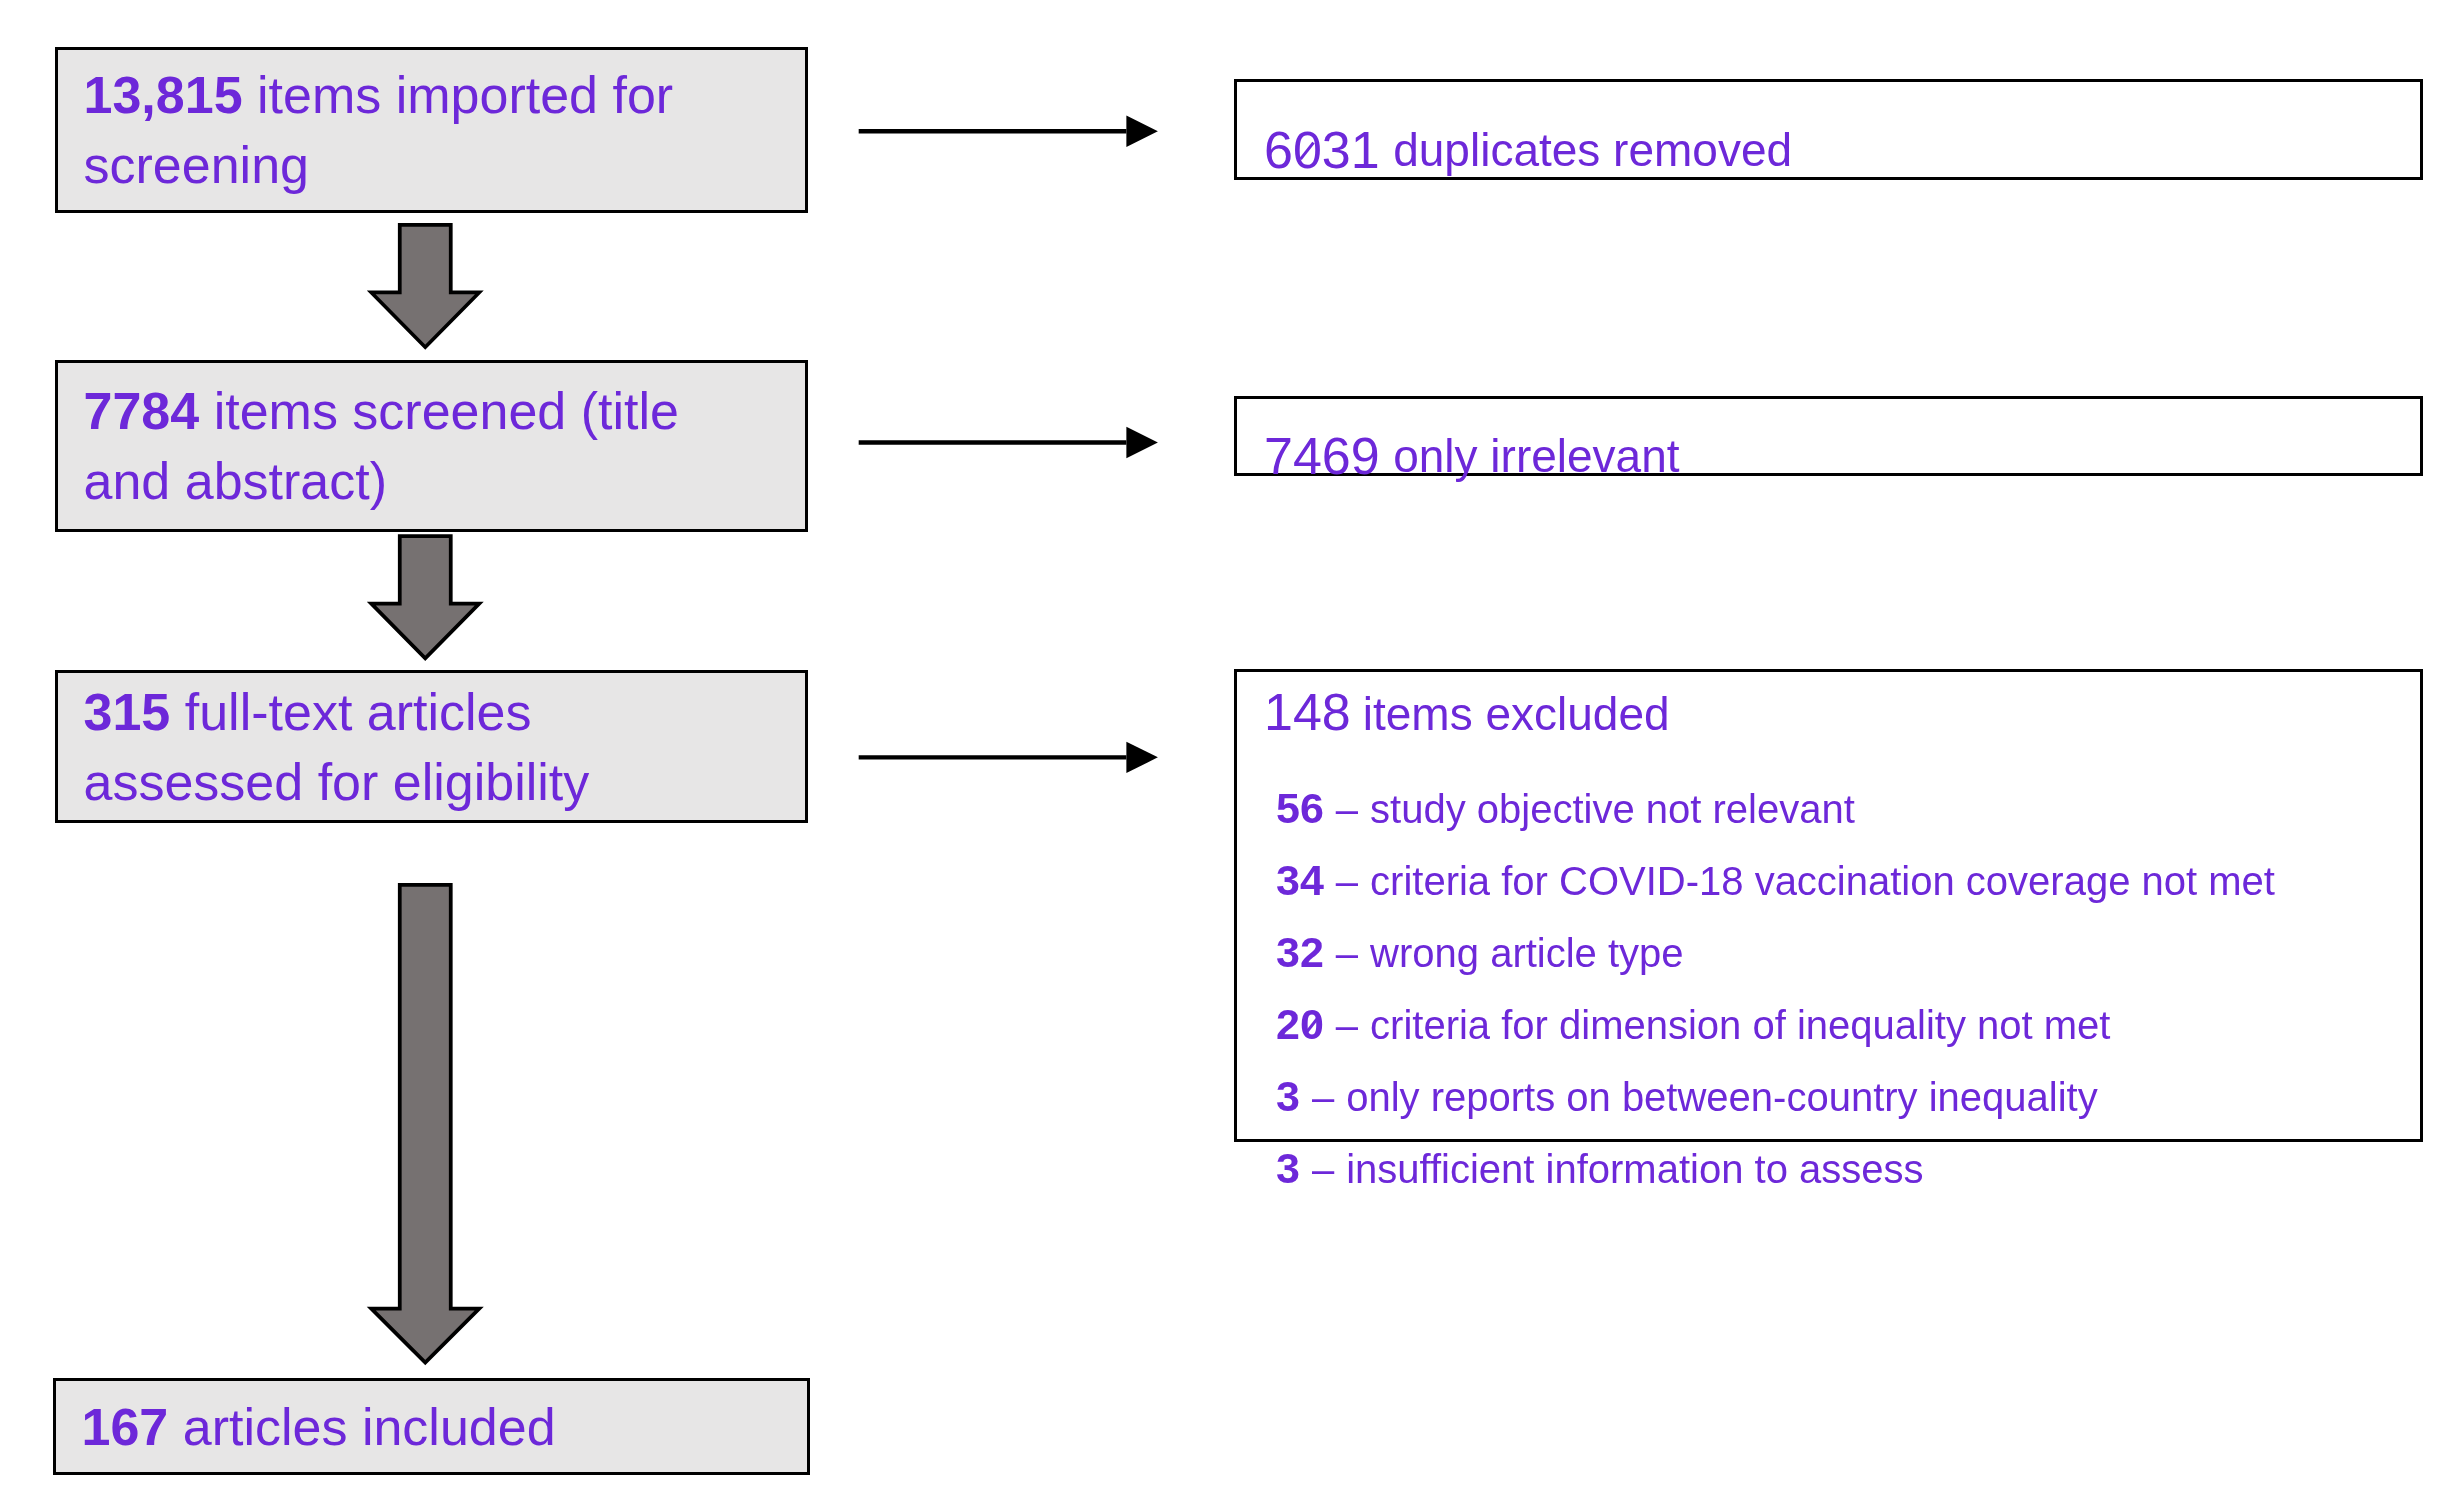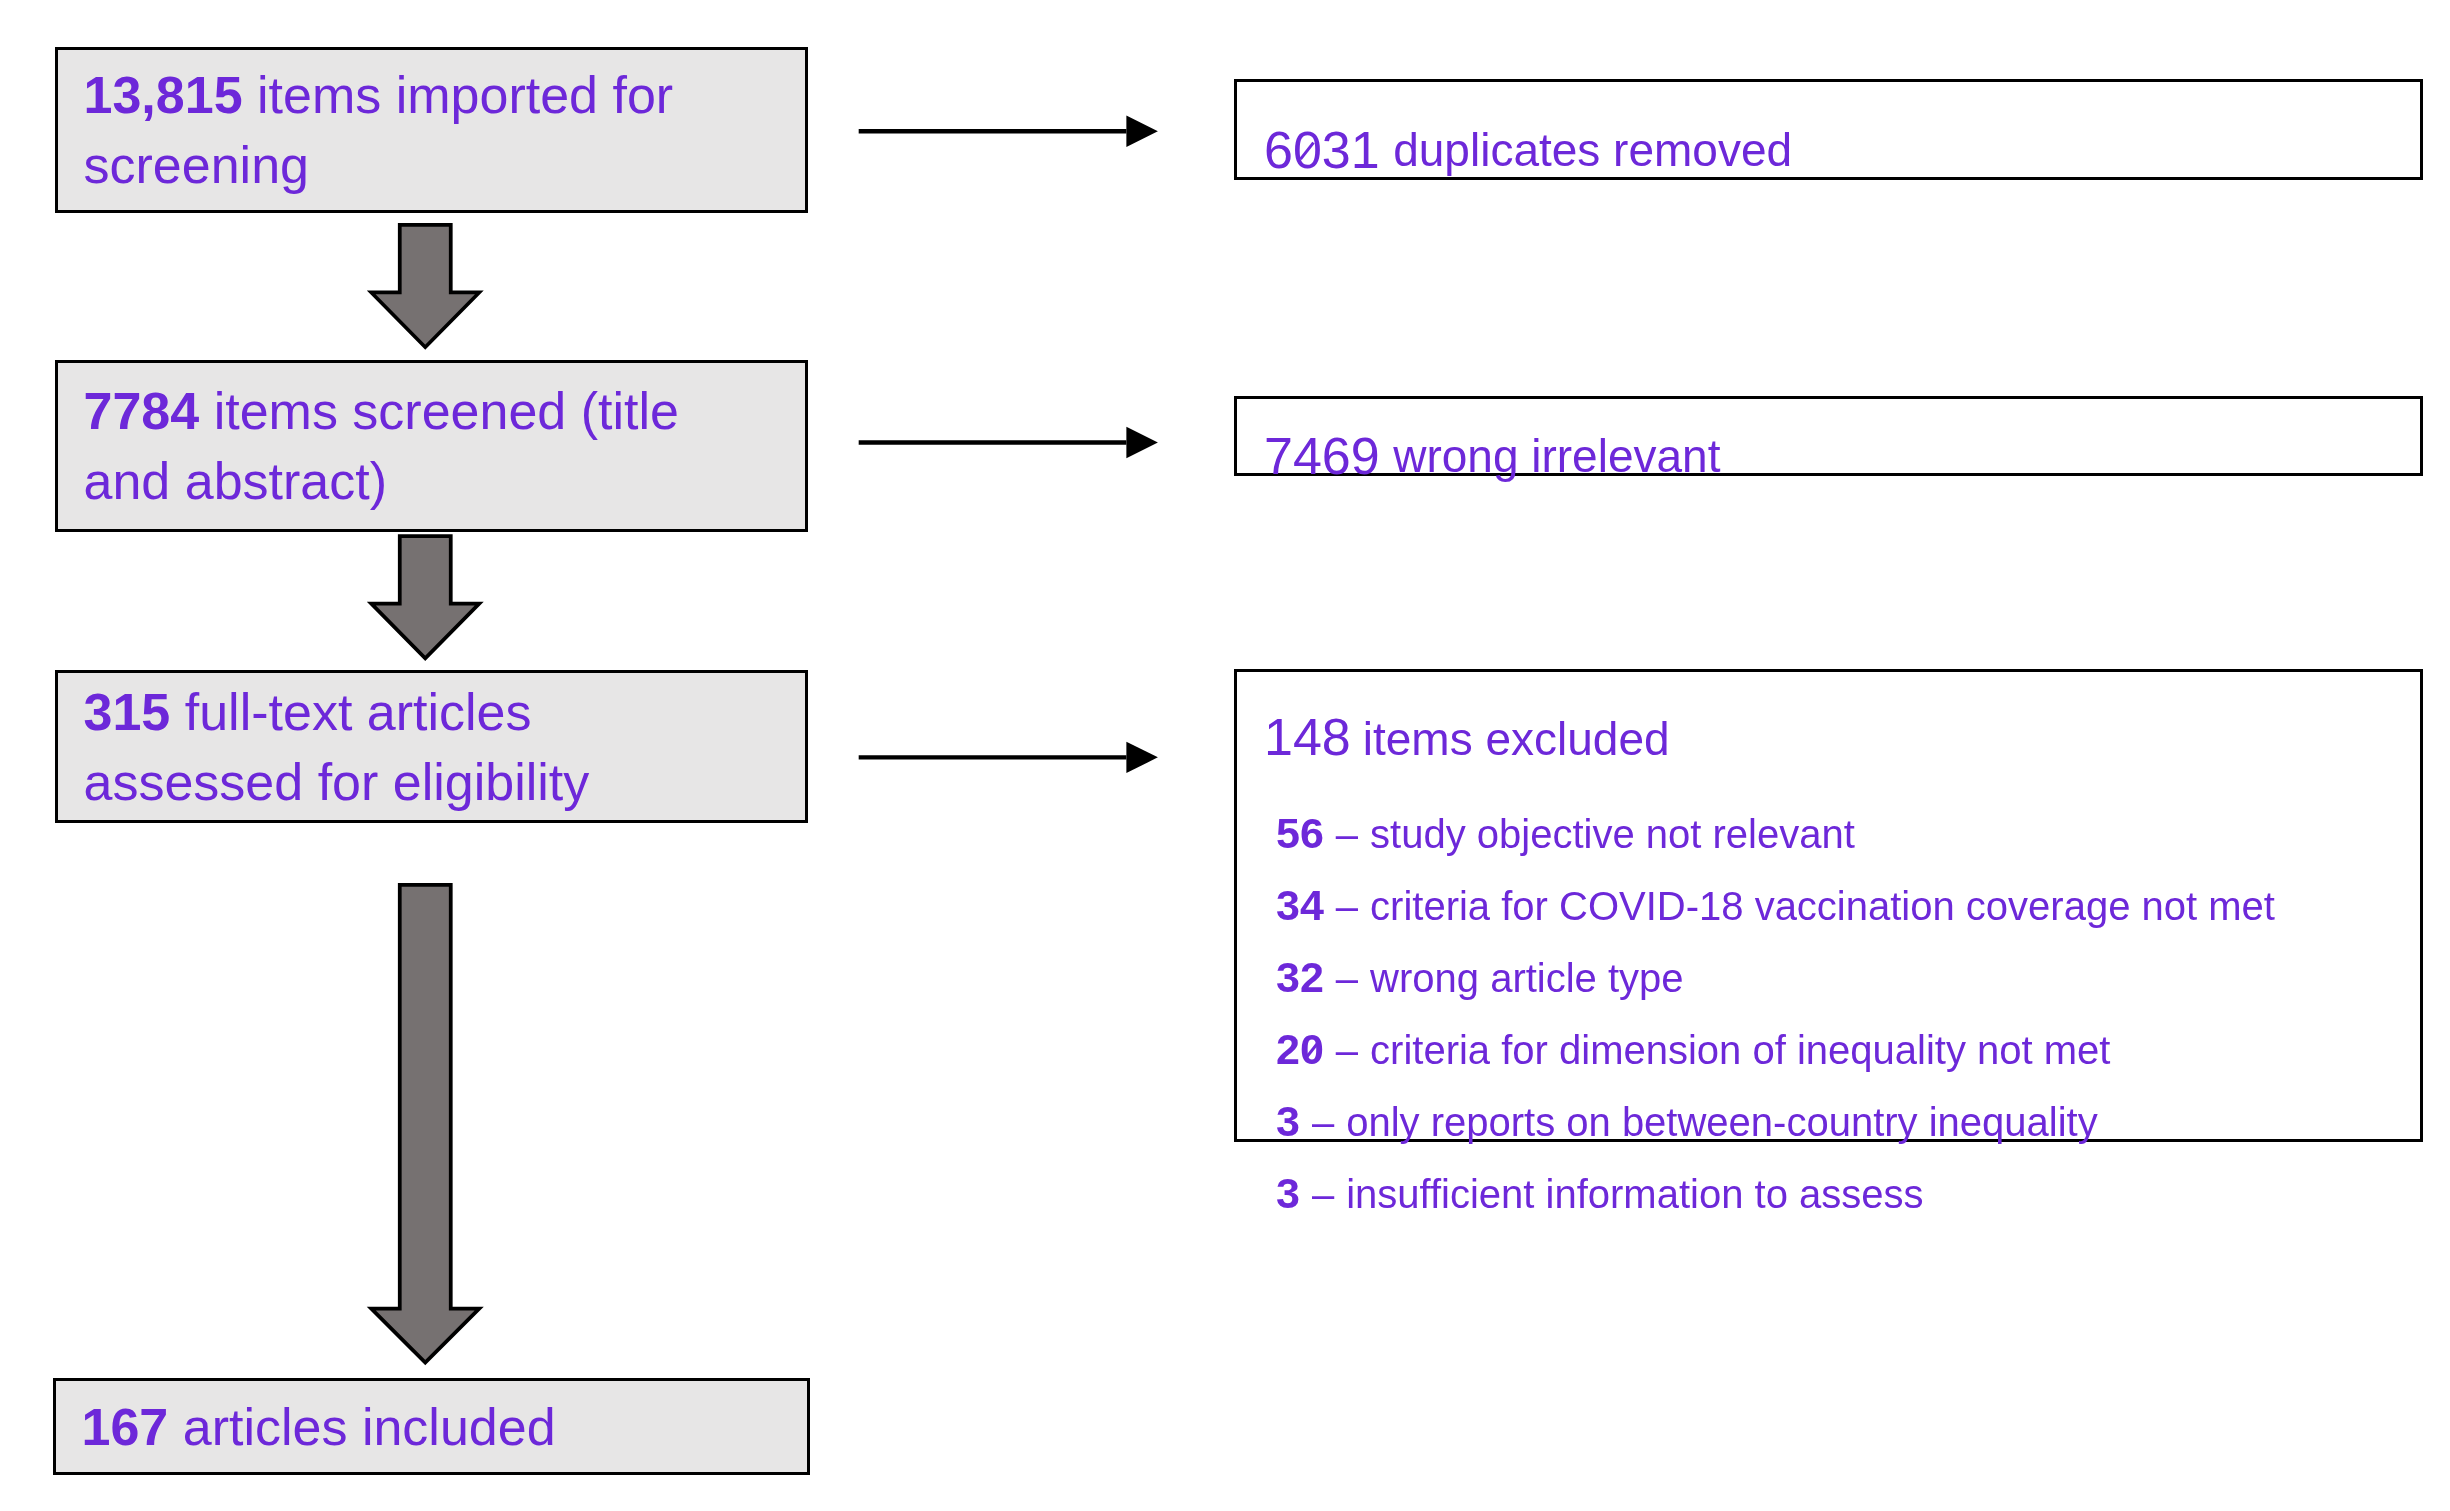--- a/index.html
+++ b/index.html
@@ -46,21 +46,21 @@
     background:var(--background);
     border:3.7px solid var(--box-border);
     box-sizing:border-box;
   }
   .rline{display:flex;align-items:center;height:100%;padding-left:27px;margin-top:20px;}
   .rnum{font-size:52px;}
   .rtxt{font-size:46px;}
   .rline .rnum{margin-right:13.5px;}
   #rbox1{left:1234px;top:79px;width:1189px;height:101px;}
   #rbox2{left:1234px;top:396px;width:1189px;height:80px;}
-  #rbox3{left:1234px;top:669px;width:1189px;height:473px;padding:34px 27px 0;}
+  #rbox3{left:1234px;top:669px;width:1189px;height:473px;padding:9px 27px 0;}
 
   .ex-heading{line-height:63px;}
   .ex-heading .rnum{margin-right:12px;}
   .ex-list{list-style:none;margin:19.5px 0 0 12px;padding:0;}
   .ex-list li{line-height:61px;white-space:nowrap;}
   .cnt{font-size:43px;font-weight:700;}
   .dash{font-size:40px;margin:0 12px 0 12px;}
   .reason{font-size:40px;}
 
   
@@ -112,21 +112,21 @@
   <div class="rbox" id="rbox1">
     <div class="rline">
         <span class="rnum slash-zeros">6<span class="z0">0</span>31</span>
         <span class="rtxt">duplicates removed</span>
       </div>
   </div>
 
   <div class="rbox" id="rbox2">
     <div class="rline">
         <span class="rnum slash-zeros">7469</span>
-        <span class="rtxt">wrong irrelevant</span>
+        <span class="rtxt">only irrelevant</span>
       </div>
   </div>
 
   <div class="rbox" id="rbox3">
     <div class="ex-heading"><span class="rnum slash-zeros">148</span><span class="rtxt">items excluded</span></div>
     <ul class="ex-list">
       <li><span class="cnt slash-zeros">56</span><span class="dash">–</span><span class="reason">study objective not relevant</span></li>
       <li><span class="cnt slash-zeros">34</span><span class="dash">–</span><span class="reason">criteria for COVID-18 vaccination coverage not met</span></li>
       <li><span class="cnt slash-zeros">32</span><span class="dash">–</span><span class="reason">wrong article type</span></li>
       <li><span class="cnt slash-zeros">2<span class="z0">0</span></span><span class="dash">–</span><span class="reason">criteria for dimension of inequality not met</span></li>

